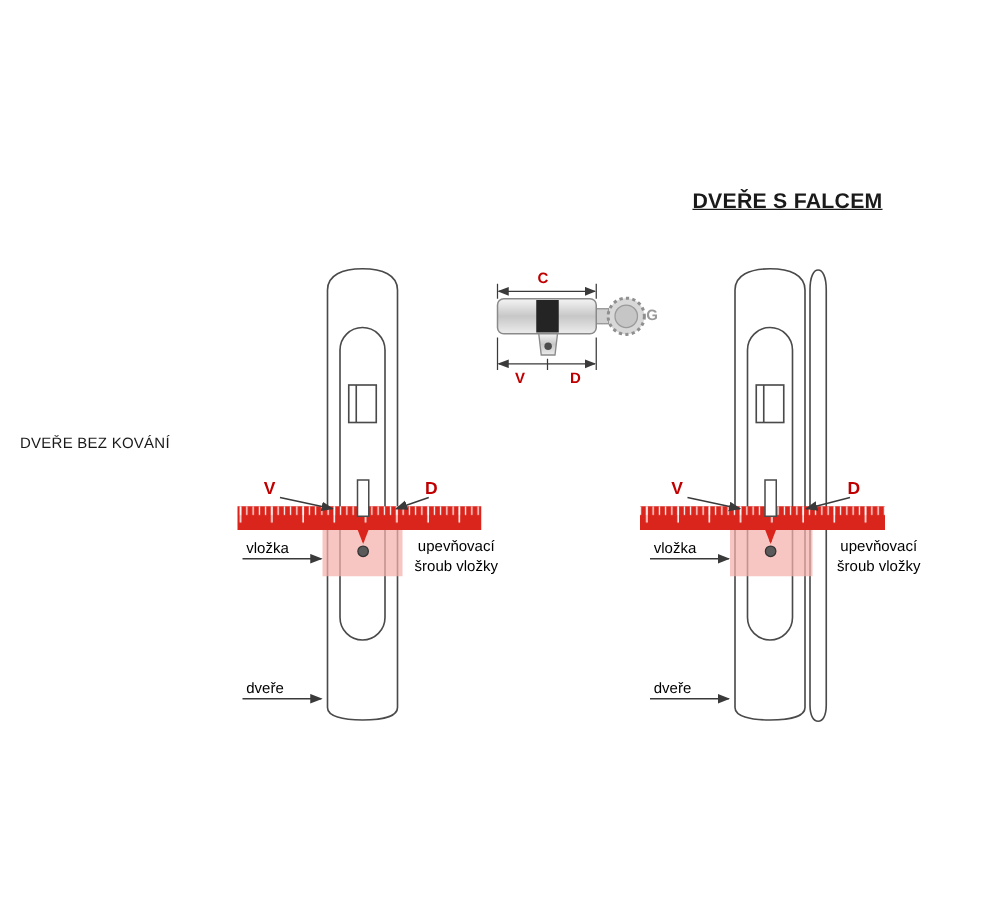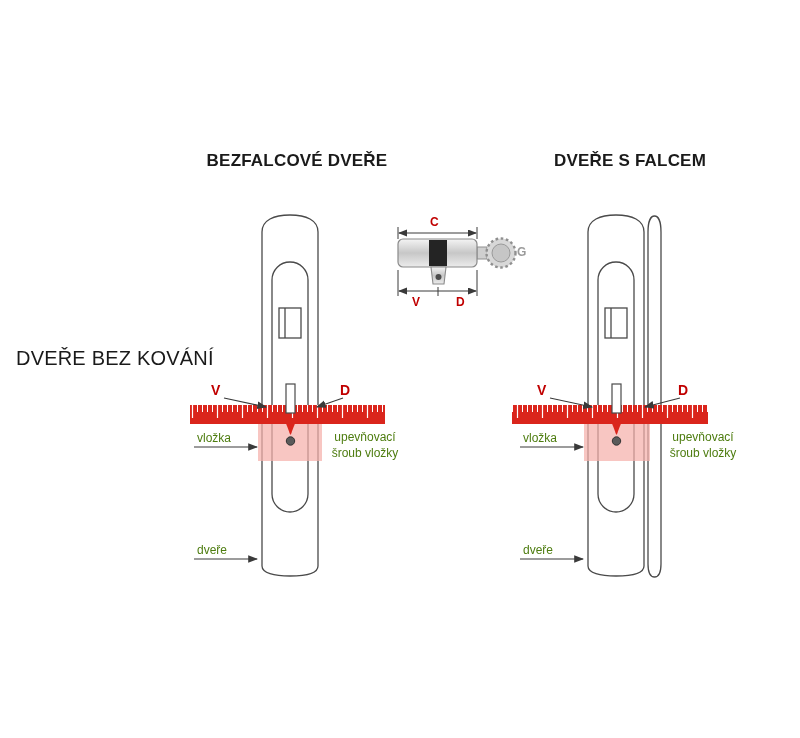--- a/index.html
+++ b/index.html
@@ -1,25 +1,25 @@
 <!DOCTYPE html>
 <html><head>
 <meta charset="utf-8">
 <style>
   html,body{margin:0;padding:0;background:#ffffff;}
   #canvas{position:relative;width:800px;height:738px;background:#ffffff;overflow:hidden;
           font-family:"Liberation Sans","DejaVu Sans",sans-serif;}
   #art{position:absolute;left:0;top:0;z-index:1;}
   .txt{position:absolute;z-index:2;white-space:nowrap;color:#1a1a1a;}
   .heading{font-size:17px;font-weight:bold;letter-spacing:.2px;text-align:center;width:280px;}
-  .side-note{font-size:20px;letter-spacing:.2px;}
+  .side-note{font-size:12px;letter-spacing:.2px;}
   .dim-red{font-size:14px;font-weight:bold;color:#c00000;}
   .dim-red-sm{font-size:12px;font-weight:bold;color:#c00000;}
   .dim-gray{font-size:12px;font-weight:bold;color:#9a9a9a;}
-  .callout{font-size:12px;color:#4d7c0f;}
+  .callout{font-size:12px;color:#000000;}
   .wrap{white-space:normal;line-height:1.35;width:84px;text-align:center;}
 </style>
 </head>
 <body>
 
 <div id="canvas">
 
   <svg id="art" width="800" height="738" viewBox="0 0 800 738">
     <defs>
       <marker id="mb" markerWidth="9" markerHeight="8" refX="8" refY="3.5" orient="auto-start-reverse">
@@ -120,22 +120,21 @@
 
       <g stroke="#3a3a3a" stroke-width="1" fill="none">
         <line x1="398" y1="270" x2="398" y2="296"></line>
         <line x1="477" y1="270" x2="477" y2="296"></line>
         <line x1="438" y1="287" x2="438" y2="296"></line>
         <line x1="399" y1="291" x2="476" y2="291" marker-start="url(#mb)" marker-end="url(#mb)"></line>
       </g>
     </g>
   </svg>
 
-  <div class="txt heading" style="left:157px;top:151px;">BEZFALCOVÉ DVEŘE</div>
-  <div class="txt heading" style="left:490px;top:151px;">DVEŘE S FALCEM</div>
+  <div class="txt heading" style="left:490px;top:151px;text-decoration:underline;">DVEŘE S FALCEM</div>
   <div class="txt side-note" style="left:16px;top:347px;">DVEŘE BEZ KOVÁNÍ</div>
 
   <div class="txt dim-red-sm" style="left:430px;top:215px;">C</div>
   <div class="txt dim-red-sm" style="left:412px;top:295px;">V</div>
   <div class="txt dim-red-sm" style="left:456px;top:295px;">D</div>
   <div class="txt dim-gray" style="left:517px;top:245px;">G</div>
 
   <div class="txt dim-red" style="left:211px;top:382px;">V</div>
   <div class="txt dim-red" style="left:340px;top:382px;">D</div>
   <div class="txt callout" style="left:197px;top:431px;">vložka</div>

